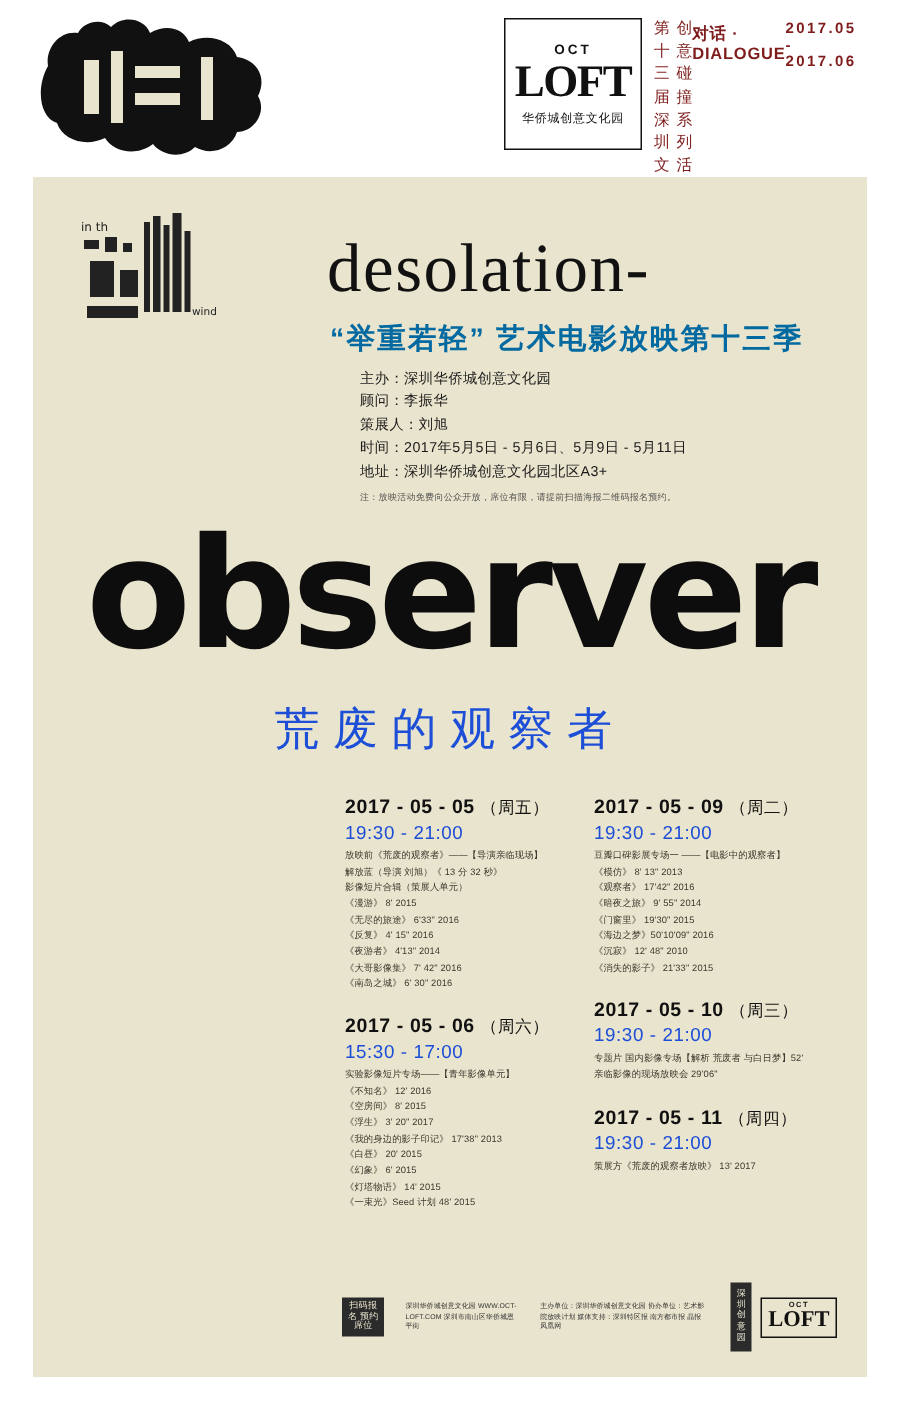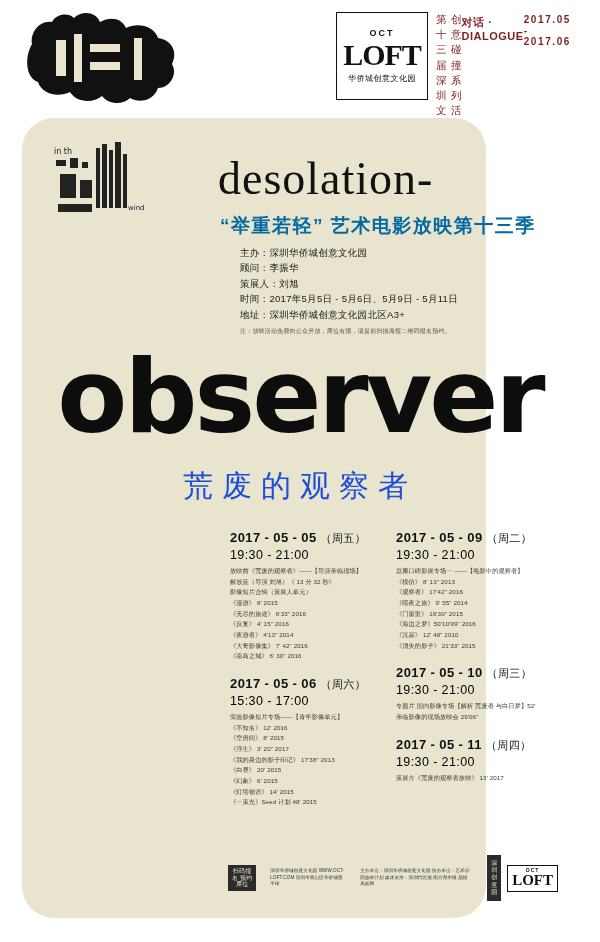--- a/index.html
+++ b/index.html
@@ -86,23 +86,22 @@
   }
   .badge-line1 { font-size: 10.5px; line-height: 1.45; }
   .badge-line2 { font-size: 10.5px; line-height: 1.45; }
   .badge-line3 { font-size: 11px; font-weight: bold; margin-top: 3px; letter-spacing: 0.5px;}
   .badge-line4 { font-size: 10px; font-weight: bold; letter-spacing: 1.6px; margin-top: 2px;}
 
   
   .panel {
     position: absolute;
     left: 22px; top: 118px;
-    width: 464px; height: 800px;
+    width: 556px; height: 800px;
     background: #e8e4cd;
-    border-radius: 32px;
   }
 
   
   .bldg {
     position: absolute;
     left: 30px; top: 22px;
     width: 100px; height: 80px;
   }
   .bldg svg { display: block; }
 
@@ -183,21 +182,21 @@
   .date {
     font-size: 13px;
     font-weight: bold;
     color: #111;
     letter-spacing: 0.4px;
     white-space: nowrap;
   }
   .date .wk { font-weight: normal; font-size: 11px; }
   .time {
     font-size: 12.5px;
-    color: #000000;
+    color: #1d4ed8;
     letter-spacing: 0.4px;
     margin-top: 2px;
   }
   .films {
     margin-top: 4px;
     font-size: 6.2px;
     color: #3b392f;
     line-height: 1.72;
     letter-spacing: 0.1px;
   }

